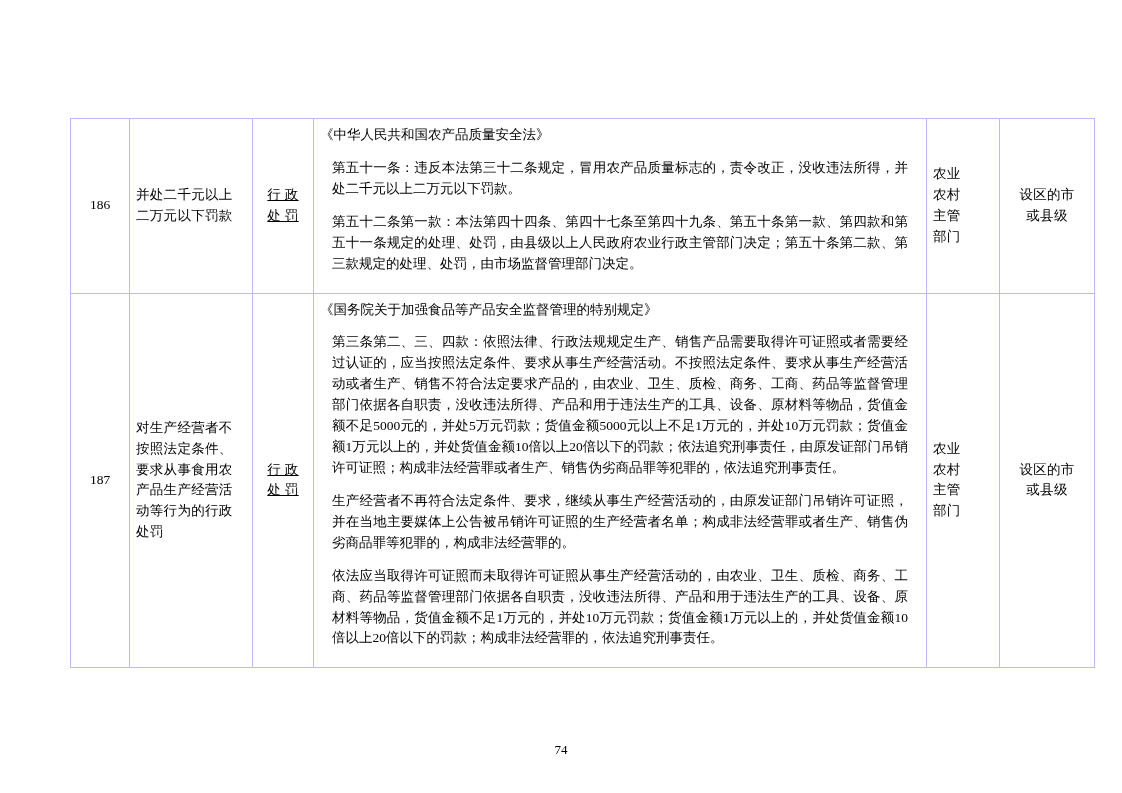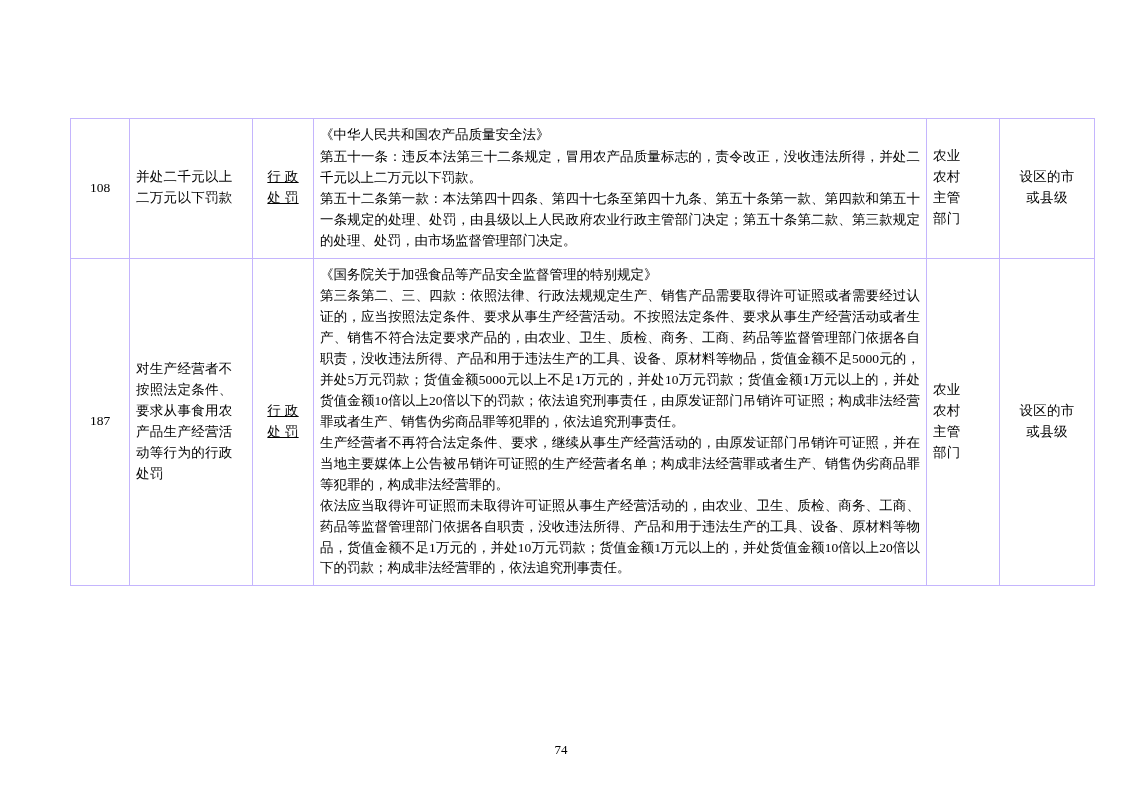--- a/index.html
+++ b/index.html
@@ -64,21 +64,21 @@
   td.col-level {
     width: 82px;
     text-align: center;
     letter-spacing: 0.3px;
   }
   .basis-title {
     margin: 0 0 1px 0;
     text-align: left;
   }
   .basis-p {
-    margin: 0;
+    margin: 12px;
     text-align: justify;
     text-justify: inter-ideograph;
   }
   .page-number {
     position: absolute;
     left: 0;
     right: 0;
     top: 742px;
     text-align: center;
     font-size: 13px;
@@ -99,21 +99,21 @@
   }
 </style>
 </head>
 <body>
 
 <div class="page">
 
   <table class="doc-table">
     <tbody>
       <tr>
-        <td class="col-num">108</td>
+        <td class="col-num">186</td>
         <td class="col-item">并处二千元以上二万元以下罚款</td>
         <td class="col-type type-cell">
           <span>行 政</span>
           <span>处 罚</span>
         </td>
         <td class="col-basis">
           <p class="basis-title">《中华人民共和国农产品质量安全法》</p>
           <p class="basis-p">第五十一条：违反本法第三十二条规定，冒用农产品质量标志的，责令改正，没收违法所得，并处二千元以上二万元以下罚款。</p>
           <p class="basis-p">第五十二条第一款：本法第四十四条、第四十七条至第四十九条、第五十条第一款、第四款和第五十一条规定的处理、处罚，由县级以上人民政府农业行政主管部门决定；第五十条第二款、第三款规定的处理、处罚，由市场监督管理部门决定。</p>
         </td>

